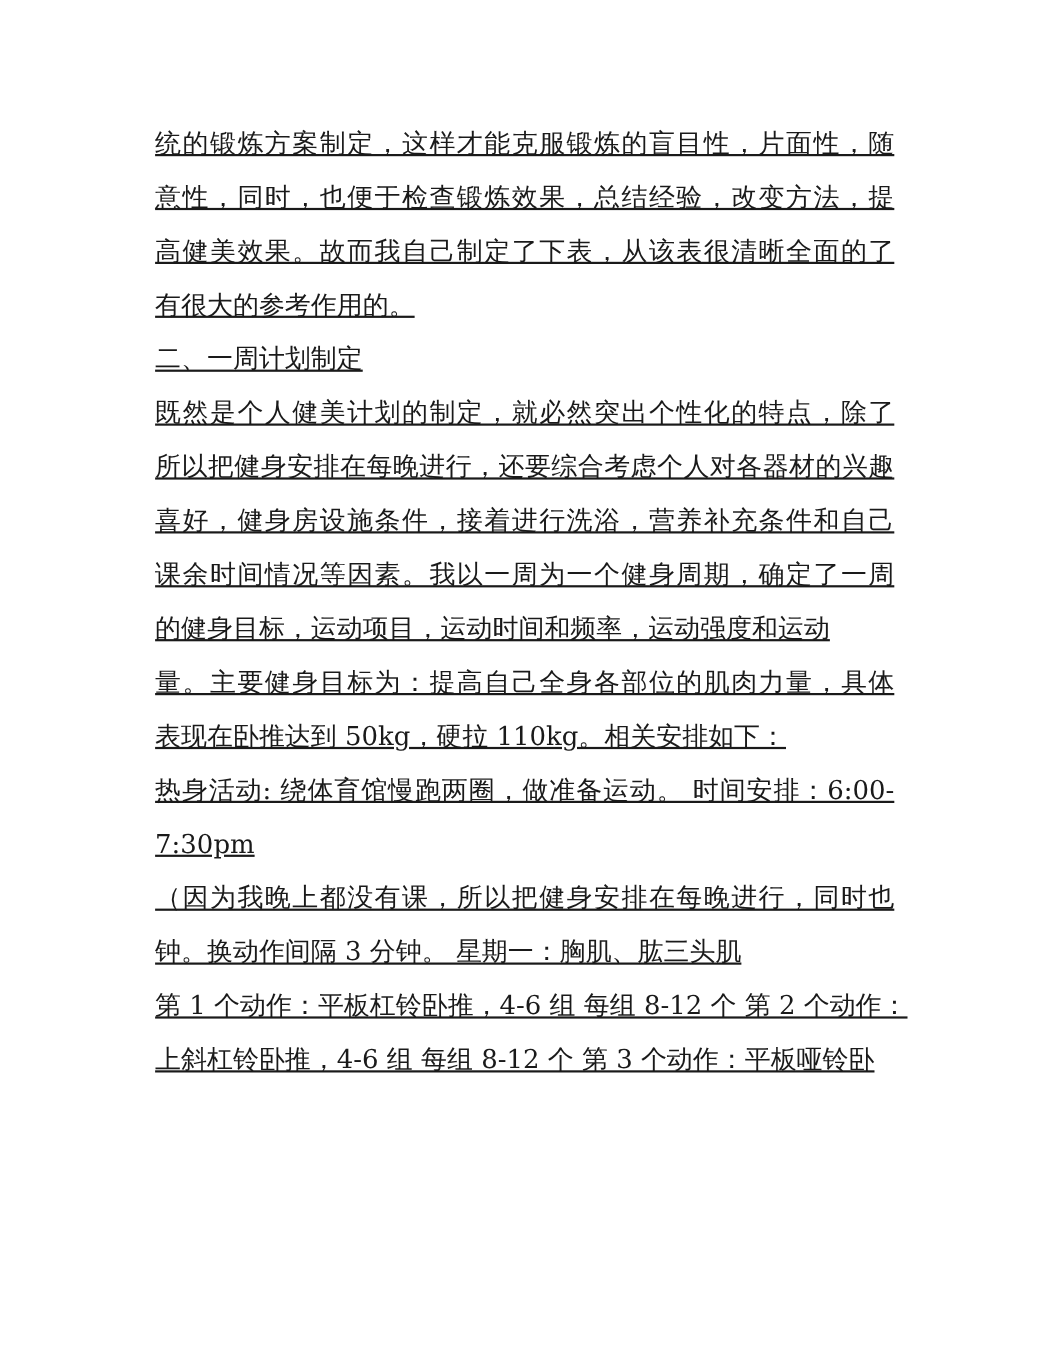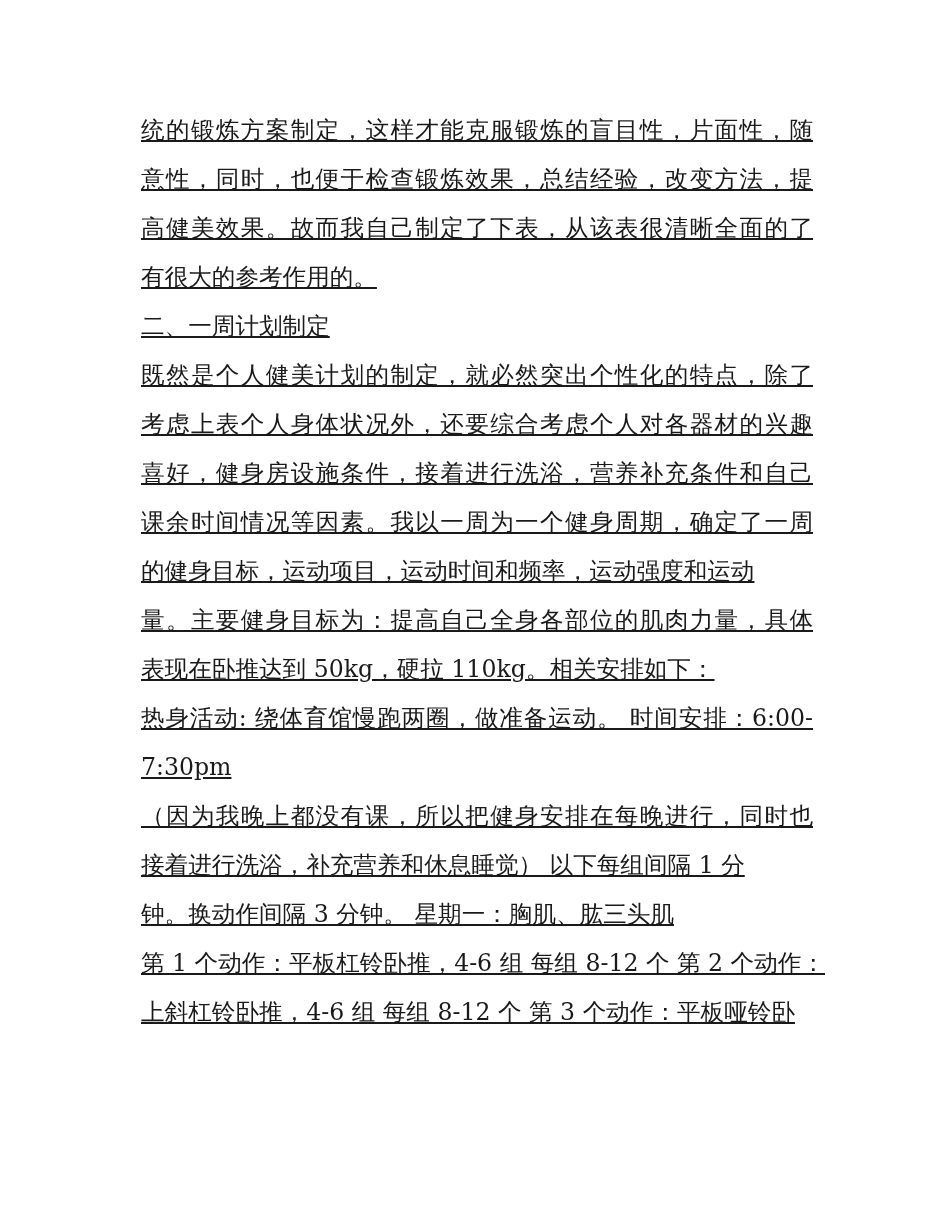--- a/index.html
+++ b/index.html
@@ -38,26 +38,25 @@
 </head>
 <body>
 
 <div class="page">
   <div class="line justify">统的锻炼方案制定，这样才能克服锻炼的盲目性，片面性，随</div>
   <div class="line justify">意性，同时，也便于检查锻炼效果，总结经验，改变方法，提</div>
   <div class="line justify">高健美效果。故而我自己制定了下表，从该表很清晰全面的了</div>
   <div class="line">有很大的参考作用的。</div>
   <div class="line">二、一周计划制定</div>
   <div class="line justify">既然是个人健美计划的制定，就必然突出个性化的特点，除了</div>
-  <div class="line justify">考虑上表个人身体状况外，还要综合考虑个人对各器材的兴趣</div>
+  <div class="line justify">所以把健身安排在每晚进行，还要综合考虑个人对各器材的兴趣</div>
   <div class="line justify">喜好，健身房设施条件，接着进行洗浴，营养补充条件和自己</div>
   <div class="line justify">课余时间情况等因素。我以一周为一个健身周期，确定了一周</div>
   <div class="line">的健身目标，运动项目，运动时间和频率，运动强度和运动</div>
   <div class="line justify">量。主要健身目标为：提高自己全身各部位的肌肉力量，具体</div>
   <div class="line">表现在卧推达到 50kg，硬拉 110kg。相关安排如下：</div>
   <div class="line justify">热身活动: 绕体育馆慢跑两圈，做准备运动。 时间安排：6:00-</div>
   <div class="line">7:30pm</div>
   <div class="line justify">（因为我晚上都没有课，所以把健身安排在每晚进行，同时也</div>
-  <div class="line">接着进行洗浴，补充营养和休息睡觉） 以下每组间隔 1 分</div>
   <div class="line">钟。换动作间隔 3 分钟。 星期一：胸肌、肱三头肌</div>
   <div class="line justify">第 1 个动作：平板杠铃卧推，4-6 组 每组 8-12 个 第 2 个动作：</div>
   <div class="line">上斜杠铃卧推，4-6 组 每组 8-12 个 第 3 个动作：平板哑铃卧</div>
 </div>
 
 </body></html>

